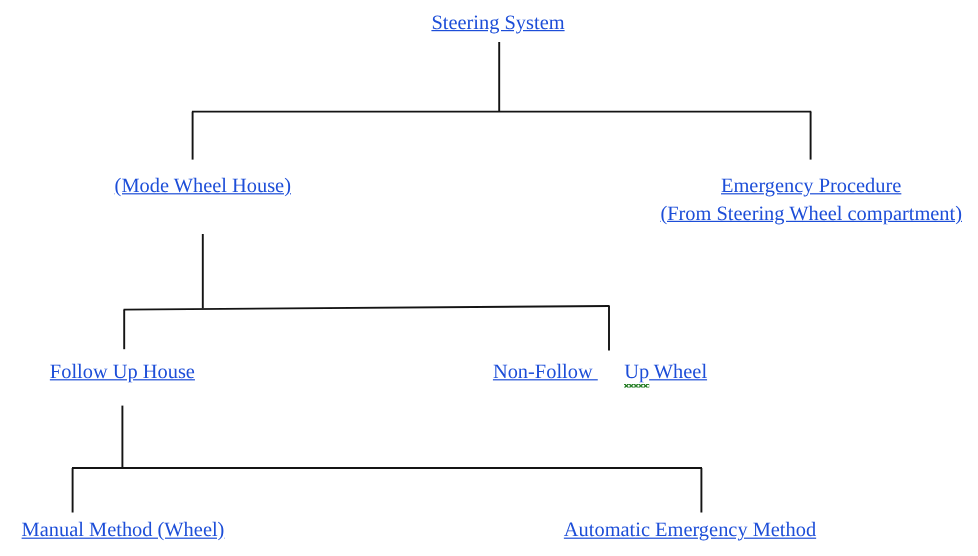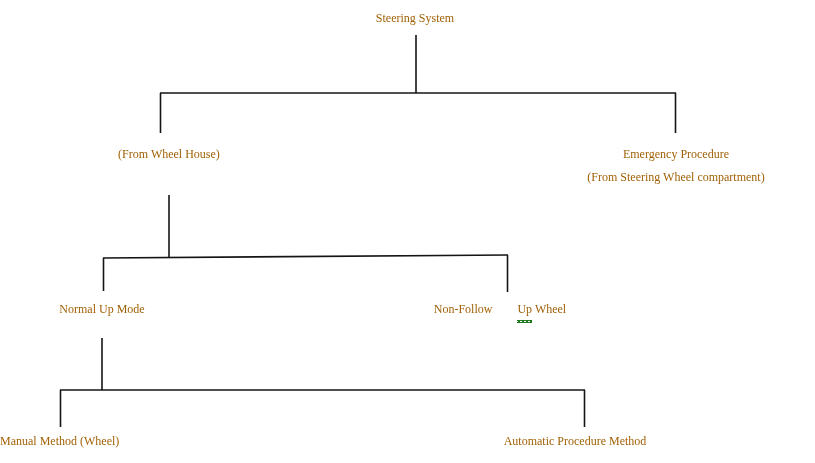--- a/index.html
+++ b/index.html
@@ -19,36 +19,37 @@
   }
   #connectors {
     position: absolute;
     left: 0;
     top: 0;
     width: 815px;
     height: 463px;
   }
   .node {
     position: absolute;
-    font-size: 12px;
+    font-size: 17px;
     line-height: 23px;
-    color: #a16207;
+    color: #1d4ed8;
     white-space: nowrap;
     text-align: center;
+    text-decoration: underline;
   }
   .node .line2 {
     display: block;
   }
   
   #node-root        { left: 345px; top: 7px;   width: 140px; }
   #node-normal      { left: 49px;  top: 143px; width: 240px; }
   #node-emergency   { left: 523px; top: 143px; width: 306px; }
   #node-followup    { left: 32px;  top: 298px; width: 140px; }
   #node-nonfollow   { left: 410px; top: 298px; width: 180px; }
-  #node-manual      { left: 0px;   top: 430px; width: 222px; text-align: left; padding-left: 0; box-sizing: border-box; }
+  #node-manual      { left: 0px;   top: 430px; width: 222px; text-align: left; padding-left: 18px; box-sizing: border-box; }
   #node-automatic   { left: 450px; top: 430px; width: 250px; }
 
   
   .spellcheck {
     position: relative;
     display: inline-block;
     margin-left: 22px;
   }
   .spellcheck::after {
     content: "";
@@ -87,37 +88,37 @@
       <line x1="60.5" y1="390" x2="60.5" y2="427"></line>
       <line x1="584.5" y1="390" x2="584.5" y2="427"></line>
     </g>
   </svg>
 
   <div class="node" id="node-root">
     <span>Steering System</span>
   </div>
 
   <div class="node" id="node-normal">
-    <span class="line2">(From Wheel House)</span>
+    <span class="line2">(Mode Wheel House)</span>
   </div>
 
   <div class="node" id="node-emergency">
     <span>Emergency Procedure</span>
     <span class="line2">(From Steering Wheel compartment)</span>
   </div>
 
   <div class="node" id="node-followup">
-    <span>Normal Up Mode</span>
+    <span>Follow Up House</span>
   </div>
 
   <div class="node" id="node-nonfollow">
     <span>Non-Follow </span><span class="spellcheck">Up</span><span> Wheel</span>
   </div>
 
   <div class="node" id="node-manual">
     <span>Manual Method (Wheel)</span>
   </div>
 
   <div class="node" id="node-automatic">
-    <span>Automatic Procedure Method</span>
+    <span>Automatic Emergency Method</span>
   </div>
 
 </div>
 
 </body></html>

